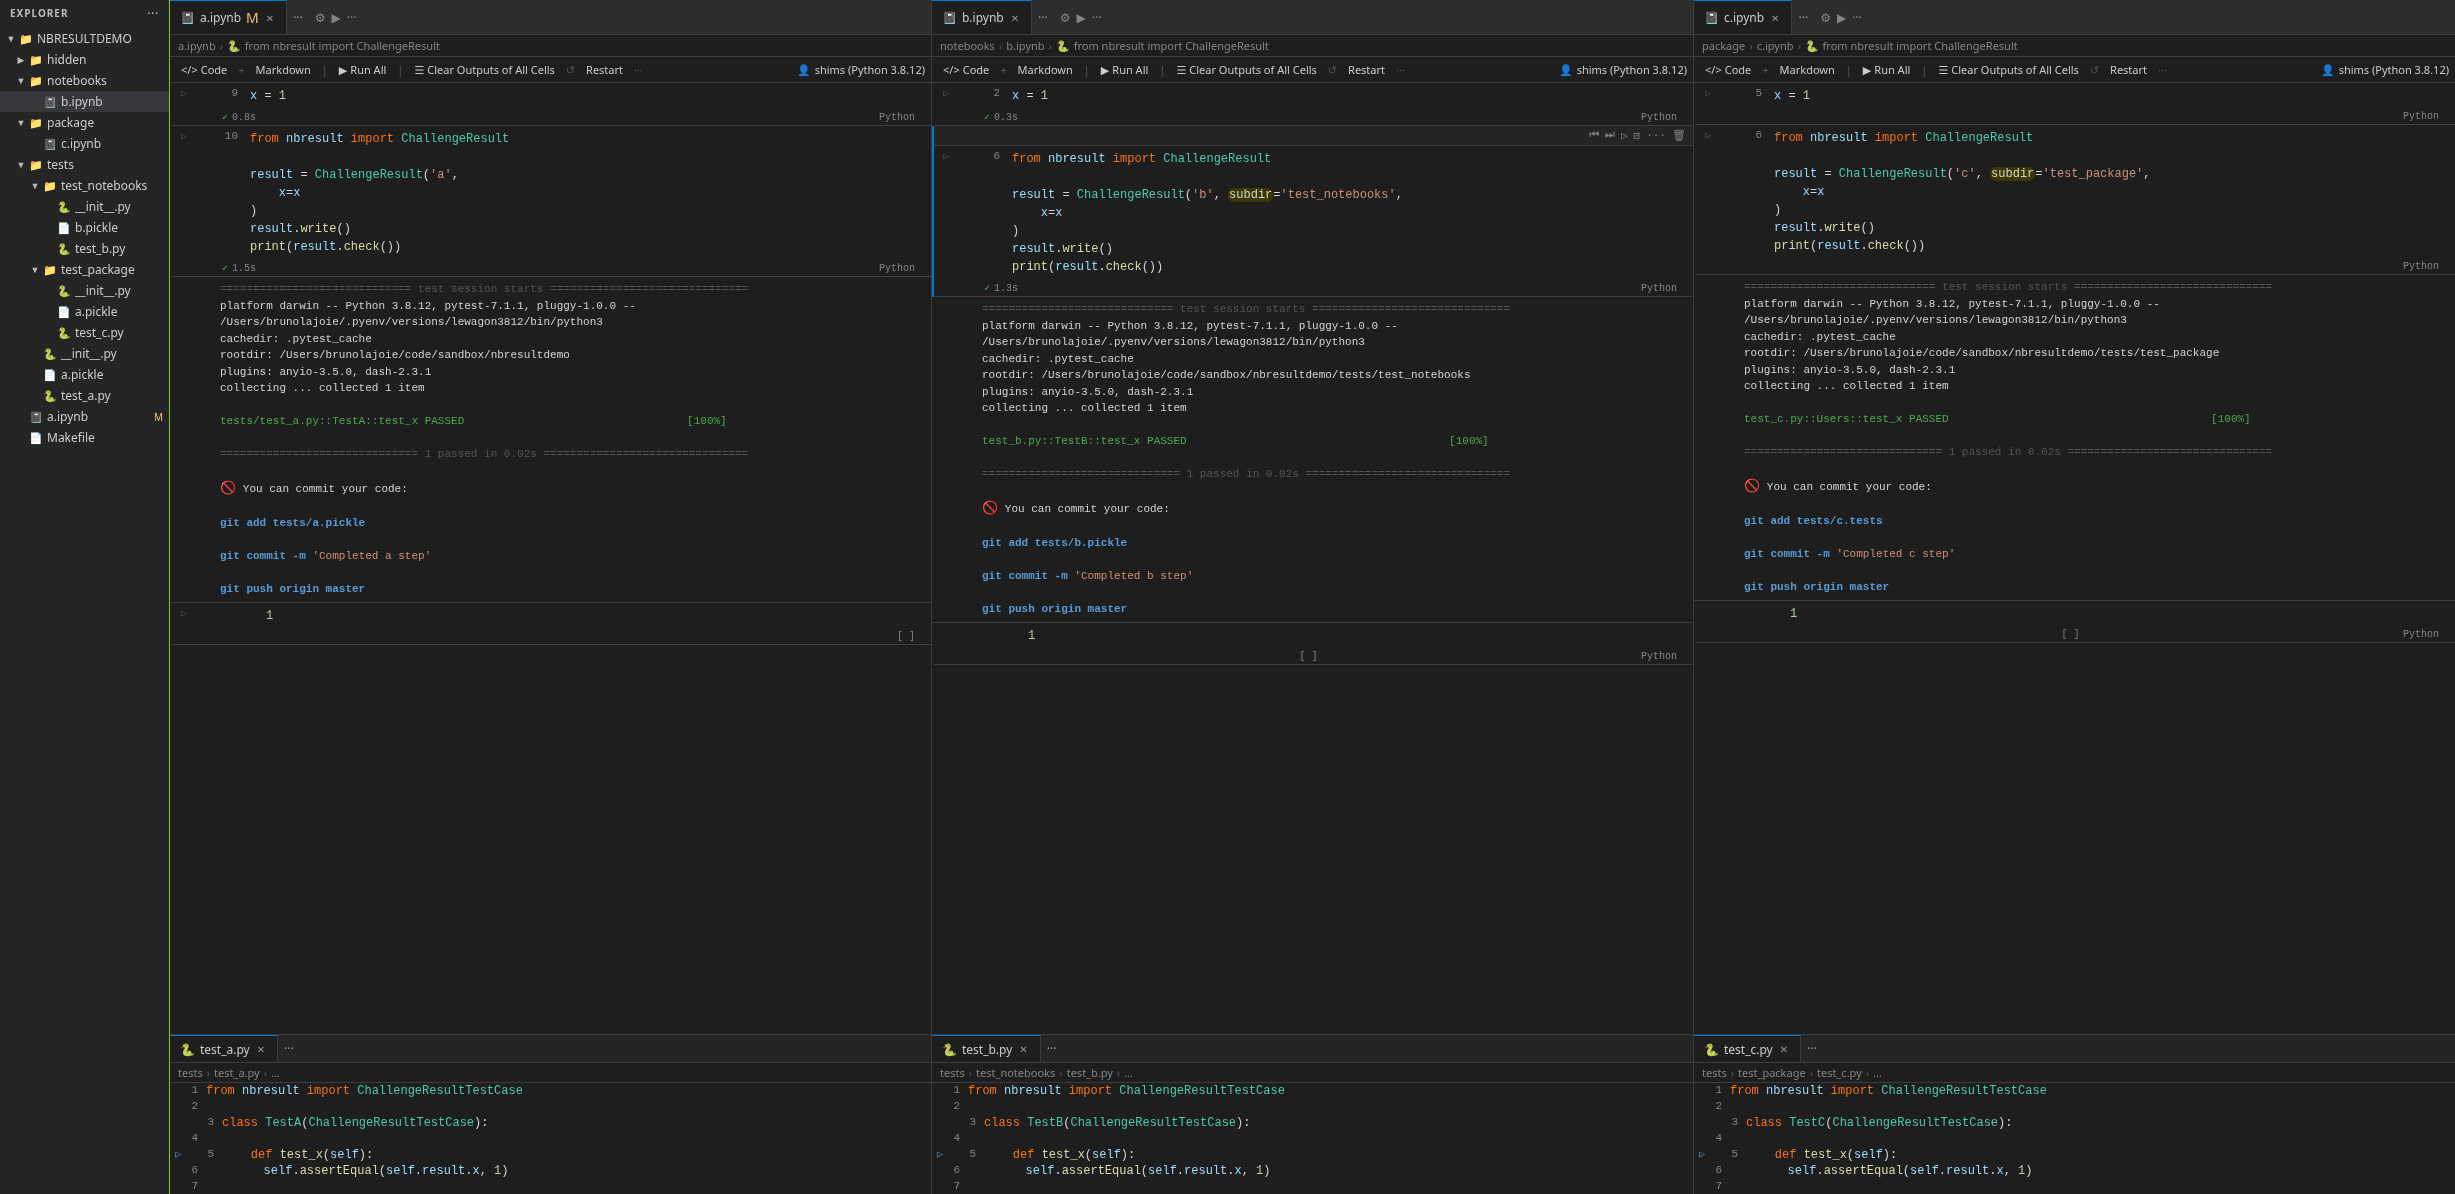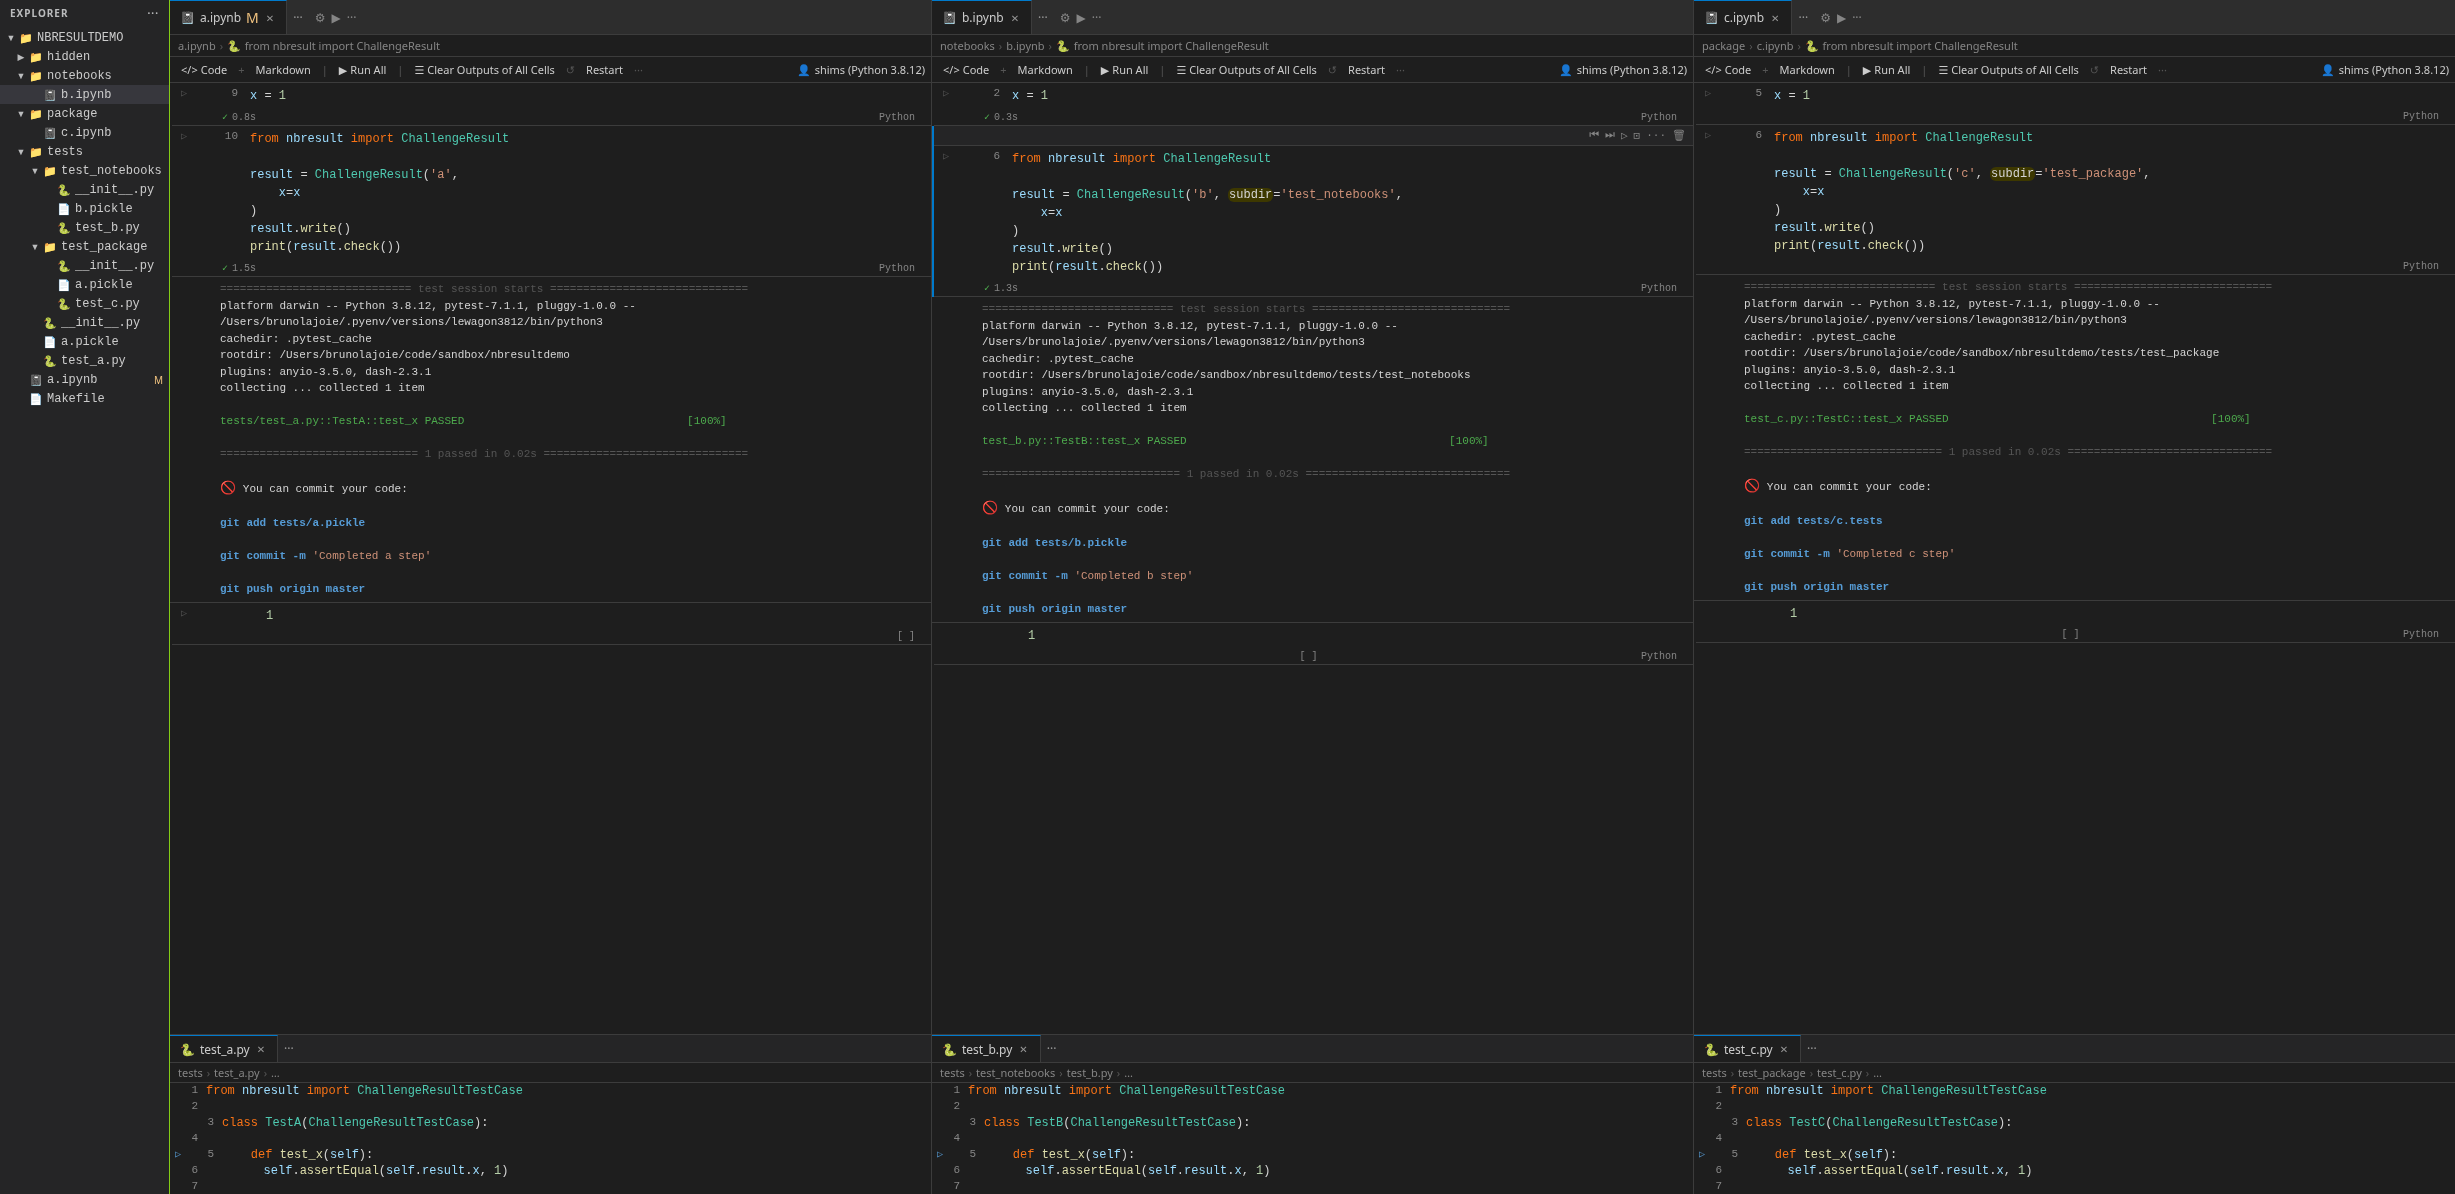--- a/index.html
+++ b/index.html
@@ -69,21 +69,20 @@
     .tree-icon {
       width: 16px;
       text-align: center;
       margin-right: 3px;
       font-size: 11px;
     }
     .tree-label {
       flex: 1;
       overflow: hidden;
       text-overflow: ellipsis;
-      font-family: Liberation Mono, monospace;
     }
     .tree-badge {
       font-size: 10px;
       color: #f0c27f;
       margin-right: 6px;
     }
     .folder-icon { color: #e8be5f; }
     .py-icon { color: #4ec9b0; }
     .pickle-icon { color: #9cdcfe; }
     .mk-icon { color: #5b9bd5; }
@@ -1054,21 +1053,21 @@
 
         <div class="output-cell test-output">
           <div class="output-line output-dashes">============================= test session starts ==============================</div>
           <div class="output-line">platform darwin -- Python 3.8.12, pytest-7.1.1, pluggy-1.0.0 --</div>
           <div class="output-line">/Users/brunolajoie/.pyenv/versions/lewagon3812/bin/python3</div>
           <div class="output-line">cachedir: .pytest_cache</div>
           <div class="output-line">rootdir: /Users/brunolajoie/code/sandbox/nbresultdemo/tests/test_package</div>
           <div class="output-line">plugins: anyio-3.5.0, dash-2.3.1</div>
           <div class="output-line">collecting ... collected 1 item</div>
           <div class="output-line">&nbsp;</div>
-          <div class="output-line"><span class="output-passed">test_c.py::TestC::test_x PASSED</span>&nbsp;&nbsp;&nbsp;&nbsp;&nbsp;&nbsp;&nbsp;&nbsp;&nbsp;&nbsp;&nbsp;&nbsp;&nbsp;&nbsp;&nbsp;&nbsp;&nbsp;&nbsp;&nbsp;&nbsp;&nbsp;&nbsp;&nbsp;&nbsp;&nbsp;&nbsp;&nbsp;&nbsp;&nbsp;&nbsp;&nbsp;&nbsp;&nbsp;&nbsp;<span class="output-percent">[100%]</span></div>
+          <div class="output-line"><span class="output-passed">test_c.py::Users::test_x PASSED</span>&nbsp;&nbsp;&nbsp;&nbsp;&nbsp;&nbsp;&nbsp;&nbsp;&nbsp;&nbsp;&nbsp;&nbsp;&nbsp;&nbsp;&nbsp;&nbsp;&nbsp;&nbsp;&nbsp;&nbsp;&nbsp;&nbsp;&nbsp;&nbsp;&nbsp;&nbsp;&nbsp;&nbsp;&nbsp;&nbsp;&nbsp;&nbsp;&nbsp;&nbsp;<span class="output-percent">[100%]</span></div>
           <div class="output-line">&nbsp;</div>
           <div class="output-line output-dashes">============================== 1 passed in 0.02s ===============================</div>
           <div class="output-line">&nbsp;</div>
           <div class="output-line"><span class="output-emoji">🚫</span> You can commit your code:</div>
           <div class="output-line">&nbsp;</div>
           <div class="output-line"><span class="output-git-cmd">git add tests/c.tests</span></div>
           <div class="output-line">&nbsp;</div>
           <div class="output-line"><span class="output-git-cmd">git commit -m </span><span class="output-git-msg">'Completed c step'</span></div>
           <div class="output-line">&nbsp;</div>
           <div class="output-line"><span class="output-git-push">git push origin master</span></div>

